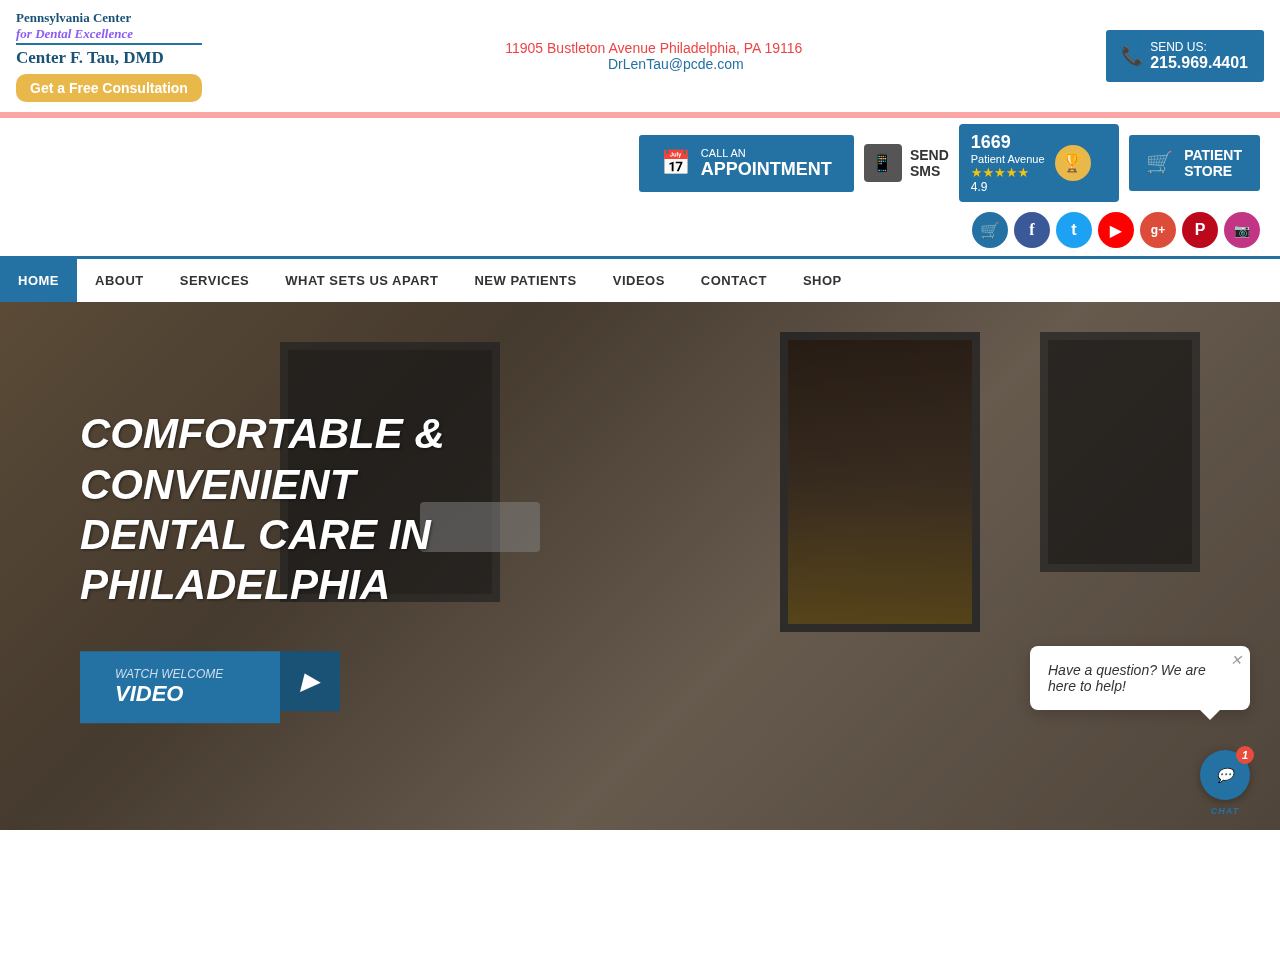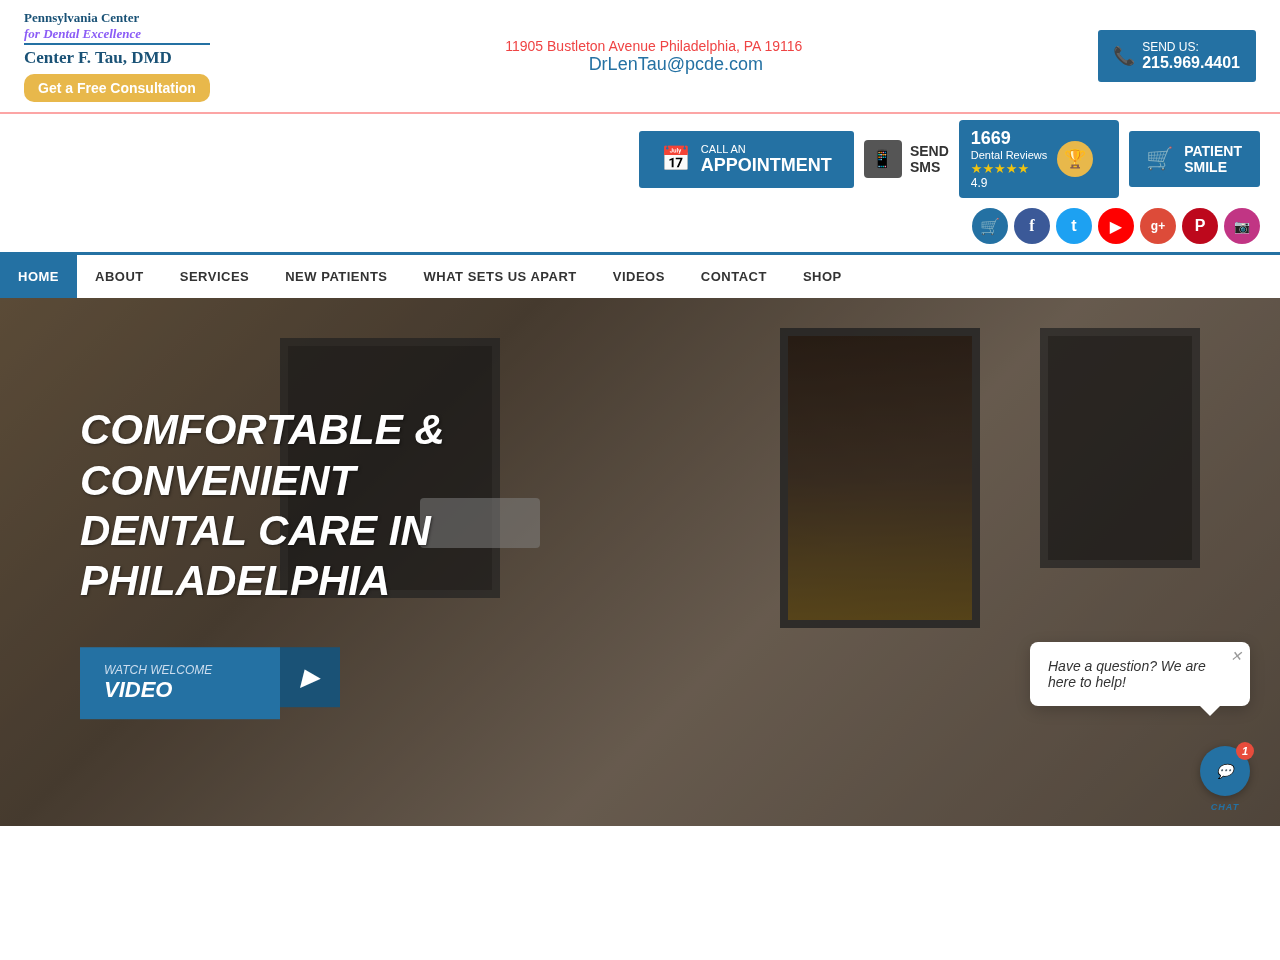--- a/index.html
+++ b/index.html
@@ -2,23 +2,23 @@
 <html><head>
   <meta charset="utf-8">
   <style>
     * { margin: 0; padding: 0; box-sizing: border-box; }
     body { font-family: Arial, sans-serif; width: 1280px; overflow-x: hidden; }
 
     
     .header {
       display: flex;
       align-items: center;
-      padding: 10px 24px;
+      padding: 10px 16px;
       background: #fff;
-      border-bottom: 2px solid #fca5a5;
+      border-bottom: 6px solid #fca5a5;
     }
     .logo-area {
       flex: 0 0 auto;
       max-width: 260px;
     }
     .logo-title {
       font-size: 13px;
       color: #1a5276;
       font-weight: bold;
       line-height: 1.2;
@@ -49,21 +49,21 @@
       font-size: 14px;
       color: #333;
     }
     .header-center .address {
       color: #ef4444;
       font-size: 14px;
     }
     .header-center .email {
       color: #2471a3;
       text-decoration: none;
-      font-size: 18px;
+      font-size: 14px;
       margin-left: 44px;
     }
     .call-btn {
       background: #2471a3;
       color: #fff;
       padding: 10px 16px;
       font-size: 13px;
       font-weight: bold;
       display: flex;
       align-items: center;
@@ -271,21 +271,21 @@
     .watch-video-btn {
       margin-top: 40px;
       display: flex;
       align-items: center;
       gap: 0;
       cursor: pointer;
       width: 260px;
     }
     .wv-text {
       background: #2471a3;
-      padding: 16px 24px;
+      padding: 16px 35px;
       flex: 1;
     }
     .wv-small { font-size: 12px; color: #cde; text-transform: uppercase; }
     .wv-large { font-size: 22px; font-weight: bold; color: #fff; text-transform: uppercase; }
     .wv-play {
       background: #1a5276;
       width: 60px; height: 60px;
       display: flex; align-items: center; justify-content: center;
       font-size: 24px; color: #fff;
       align-self: stretch;
@@ -390,52 +390,52 @@
     <div class="sms-icon">📱</div>
     <div style="font-weight:bold;font-size:14px;">
       <div>SEND</div>
         <div>SMS</div>
     </div>
   </div>
 
   <div class="reviews-badge">
     <div>
       <div class="rev-count">1669</div>
-      <div class="rev-label">Dental Reviews</div>
+      <div class="rev-label">Patient Avenue</div>
       <div class="stars">★★★★★</div>
       <div class="rev-score">4.9</div>
     </div>
     <div class="badge-icon">🏆</div>
   </div>
 
   <div class="patient-store-btn">
     <span class="store-icon">🛒</span>
     <div>
       <div>PATIENT</div>
-      <div>SMILE</div>
+      <div>STORE</div>
     </div>
   </div>
 </div>
 
 <div class="social-bar">
   <div class="social-icon si-cart">🛒</div>
   <div class="social-icon si-fb" style="font-weight:bold;font-family:serif;">f</div>
   <div class="social-icon si-tw" style="font-weight:bold;">t</div>
   <div class="social-icon si-yt">▶</div>
   <div class="social-icon si-gp" style="font-size:12px;font-weight:bold;">g+</div>
   <div class="social-icon si-pin" style="font-weight:bold;">P</div>
   <div class="social-icon si-ig" style="font-size:13px;">📷</div>
 </div>
 
 <nav class="navbar">
   <div class="nav-item active">HOME</div>
   <div class="nav-item">ABOUT</div>
   <div class="nav-item">SERVICES</div>
+  <div class="nav-item">WHAT SETS US APART</div>
   <div class="nav-item">NEW PATIENTS</div>
-  <div class="nav-item">WHAT SETS US APART</div>
   <div class="nav-item">VIDEOS</div>
   <div class="nav-item">CONTACT</div>
   <div class="nav-item">SHOP</div>
 </nav>
 
 <div class="hero">
   <div class="hero-bg"></div>
 
   <div class="frame1"></div>
   <div class="frame2">

